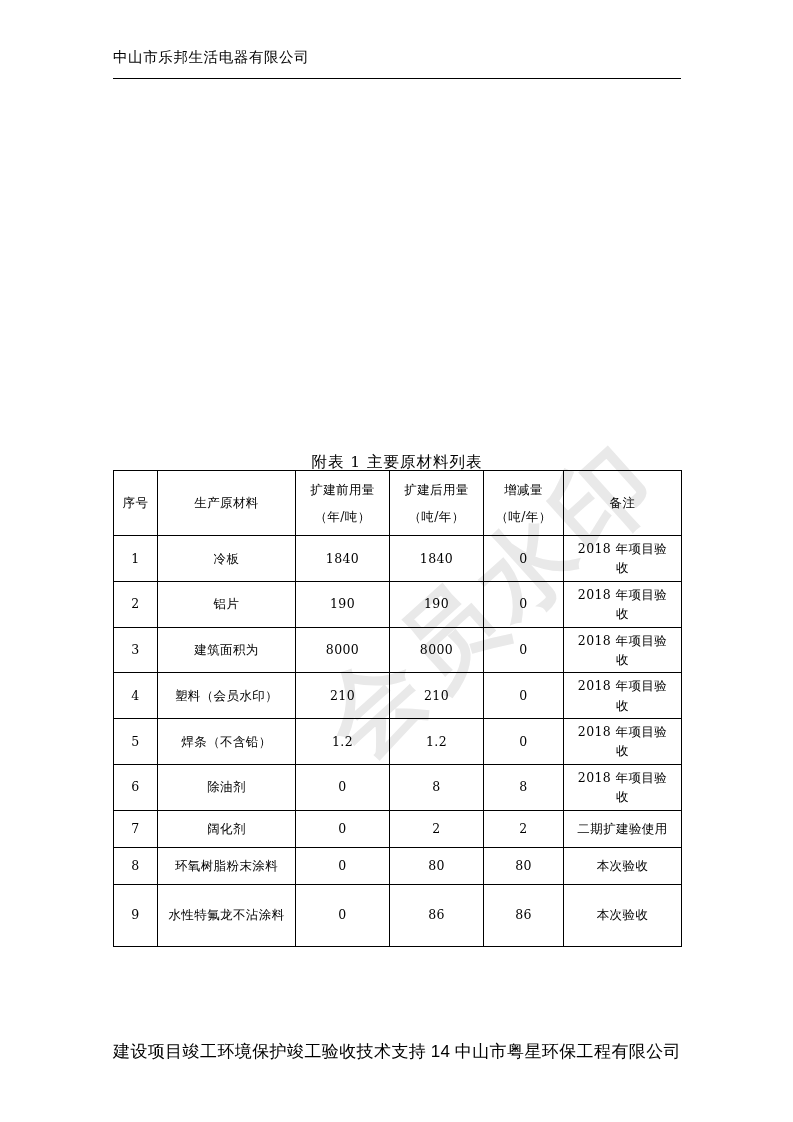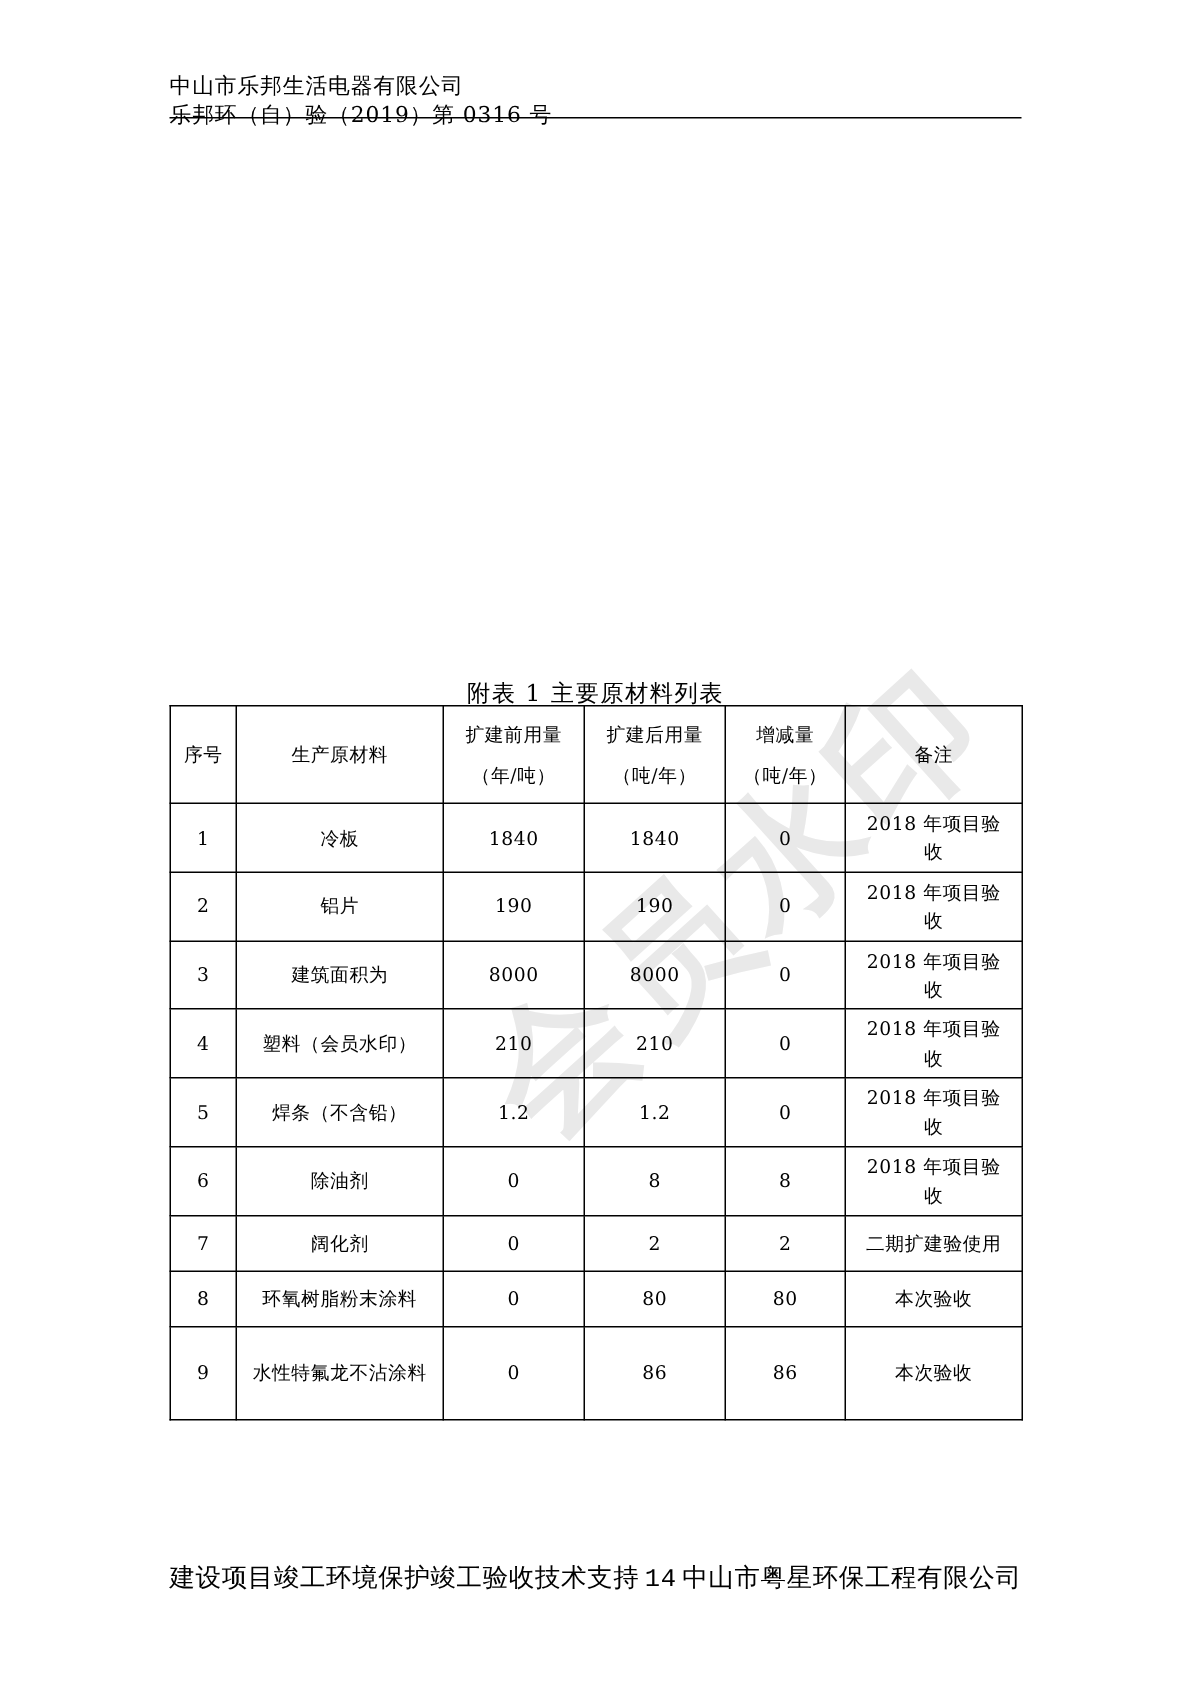--- a/index.html
+++ b/index.html
@@ -156,35 +156,34 @@
     top: 1040px;
     width: 568px;
     z-index: 3;
     display: flex;
     justify-content: space-between;
     align-items: baseline;
     font-size: 17px;
     letter-spacing: 0.4px;
   }
   .doc-footer .page-no {
-    font-family: Liberation Mono, monospace;
+    font-family: Liberation Sans, sans-serif;
   }
 </style>
 </head>
 <body>
 
 <div class="page">
 
   <div class="watermark">
     <div class="watermark-text">会员水印</div>
   </div>
 
   <div class="doc-header">
     <span>中山市乐邦生活电器有限公司</span>
-    <span>乐邦环（自）验（2019）第 0316 号</span>
     <div class="rule"></div>
   </div>
 
 
   <div class="table-caption">附表 1 主要原材料列表</div>
 
   <div class="tbl-wrap">
     <table class="materials">
       <colgroup>
         <col class="col-no">

